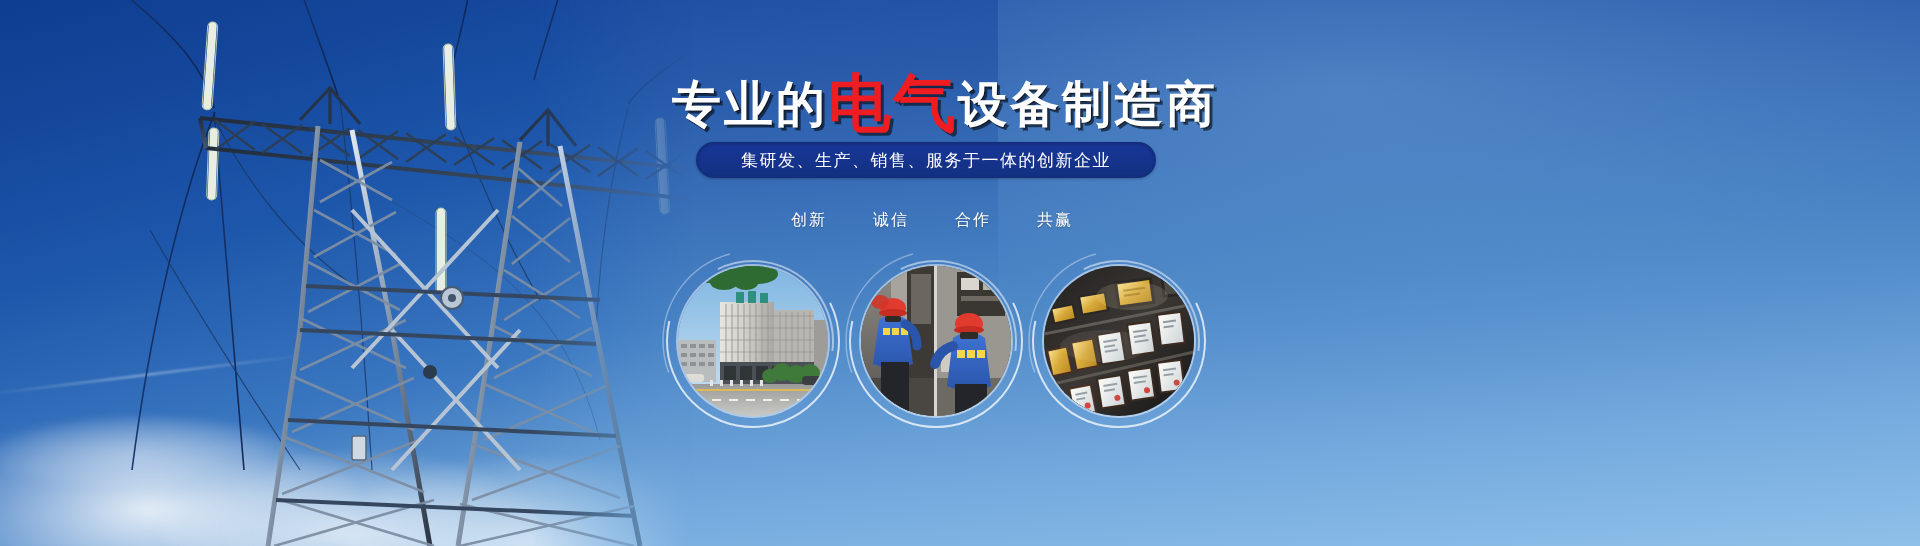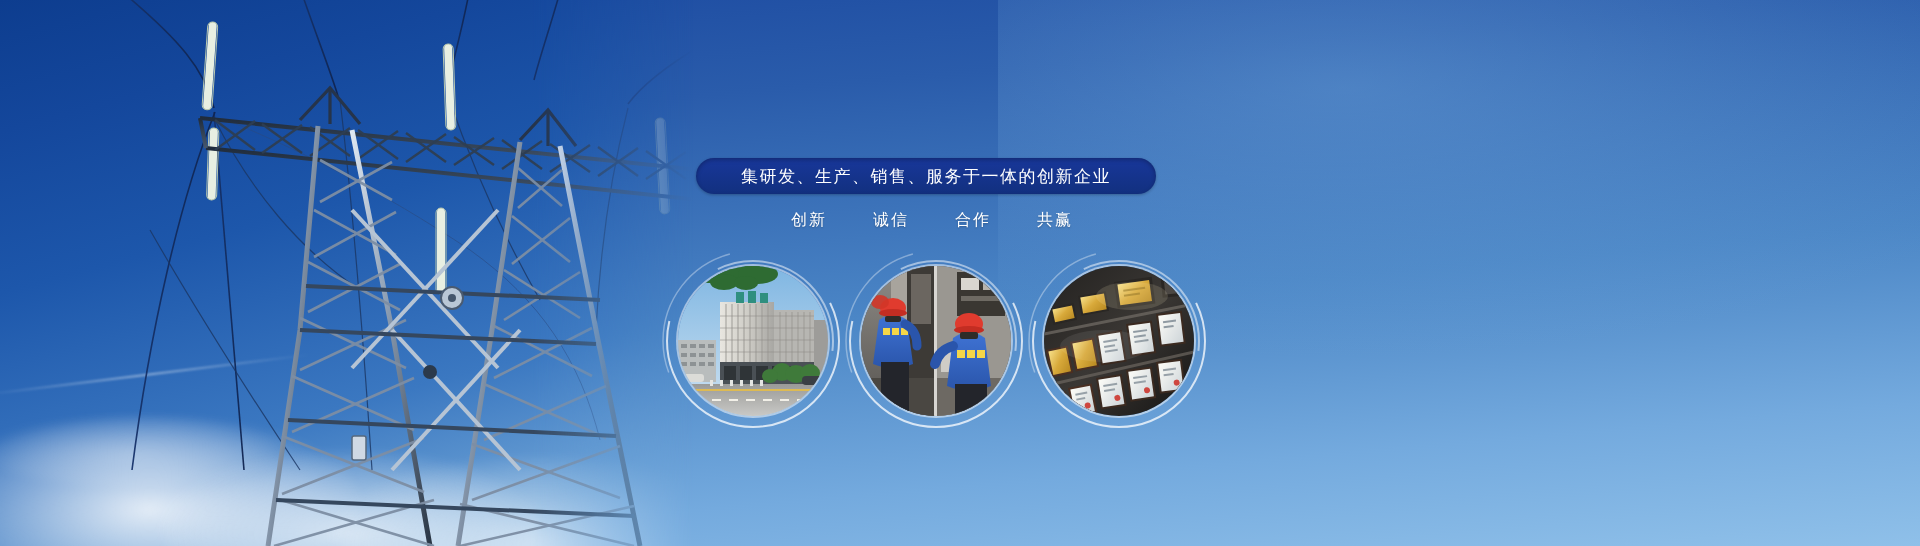--- a/index.html
+++ b/index.html
@@ -57,21 +57,21 @@
     font-weight:bold;
     color:#ffffff;
     white-space:nowrap;
     text-shadow:3px 3px 0 rgba(0,0,0,.55), 1px 1px 0 rgba(0,0,0,.45);
   }
   .headline .hl-accent{color:#ef1c22;font-size:63px;letter-spacing:2px;
     text-shadow:3px 3px 0 rgba(0,0,0,.55);vertical-align:-4px;}
 
   
   .pill{
-    position:absolute;left:696px;top:158px;
+    position:absolute;left:696px;top:142px;
     width:460px;height:36px;
     border-radius:20px;
     background:linear-gradient(180deg,#18379a 0%,#12307f 100%);
     box-shadow:0 2px 4px rgba(0,0,0,.25) inset,0 1px 3px rgba(0,0,0,.25);
     display:flex;align-items:center;justify-content:center;
   }
   .pill span{
     color:#ffffff;font-size:17px;letter-spacing:1.5px;white-space:nowrap;
   }
 
@@ -273,20 +273,23 @@
 
         <circle cx="452" cy="298" r="11" fill="#b9c7d6" stroke="#4a5b71" stroke-width="2"></circle>
         <circle cx="452" cy="298" r="4" fill="#44566c"></circle>
         <circle cx="430" cy="372" r="7" fill="#2b3a4c"></circle>
 
         <rect x="352" y="436" width="14" height="24" rx="2" fill="#cfd9e4" stroke="#57697e" stroke-width="1.5"></rect>
       </svg>
     </div>
   </div>
 
+  <div class="headline">
+    <span>专业的</span><span class="hl-accent">电气</span><span>设备制造商</span>
+  </div>
 
   <div class="pill">
     <span>集研发、生产、销售、服务于一体的创新企业</span>
   </div>
 
   <div class="keywords">
     <span class="kw">创新</span>
     <span class="kw">诚信</span>
     <span class="kw">合作</span>
     <span class="kw">共赢</span>

